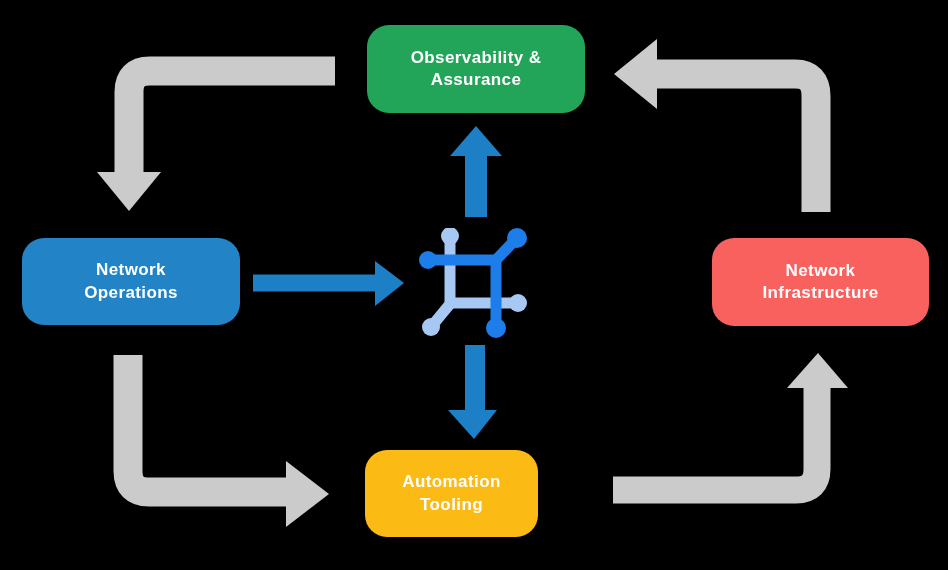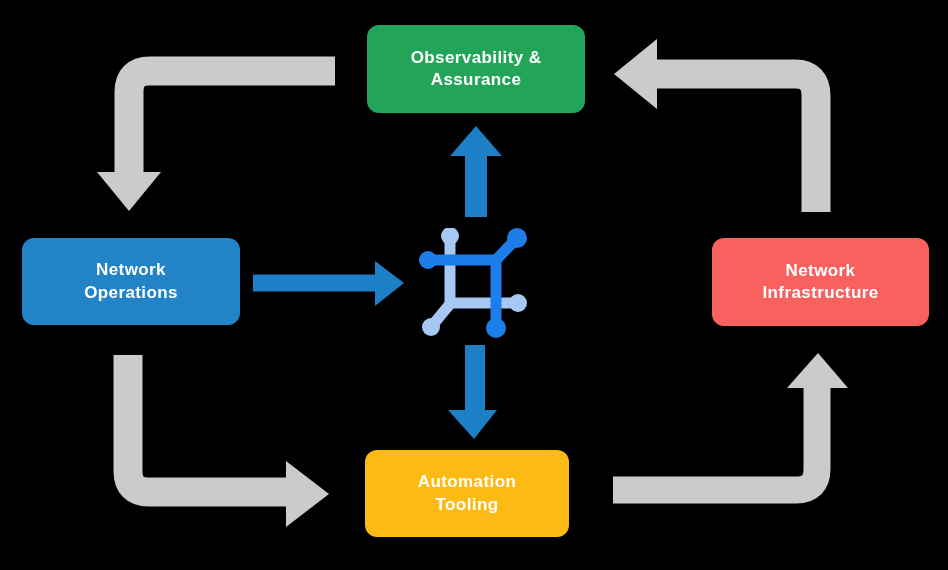--- a/index.html
+++ b/index.html
@@ -17,38 +17,38 @@
   }
   .arrow-layer {
     position: absolute;
     left: 0;
     top: 0;
     width: 948px;
     height: 570px;
   }
   .node {
     position: absolute;
-    border-radius: 12px;
+    border-radius: 22px;
     display: flex;
     align-items: center;
     justify-content: center;
     text-align: center;
   }
   .node span {
     color: #ffffff;
     font-size: 17px;
     font-weight: 700;
     line-height: 1.3;
     letter-spacing: 0.4px;
     white-space: pre-line;
   }
   .node-observability   { left: 367px; top: 25px;  width: 218px; height: 88px; background: #22a558; }
   .node-operations      { left: 22px;  top: 238px; width: 218px; height: 87px; background: #2284c7; }
   .node-infrastructure  { left: 712px; top: 238px; width: 217px; height: 88px; background: #f8615e; }
-  .node-automation      { left: 365px; top: 450px; width: 204px; height: 87px; background: #fcba14; }
+  .node-automation      { left: 365px; top: 450px; width: 173px; height: 87px; background: #fcba14; }
   .center-icon {
     position: absolute;
     left: 418px;
     top: 228px;
     width: 115px;
     height: 115px;
   }
 </style>
 </head>
 <body>

